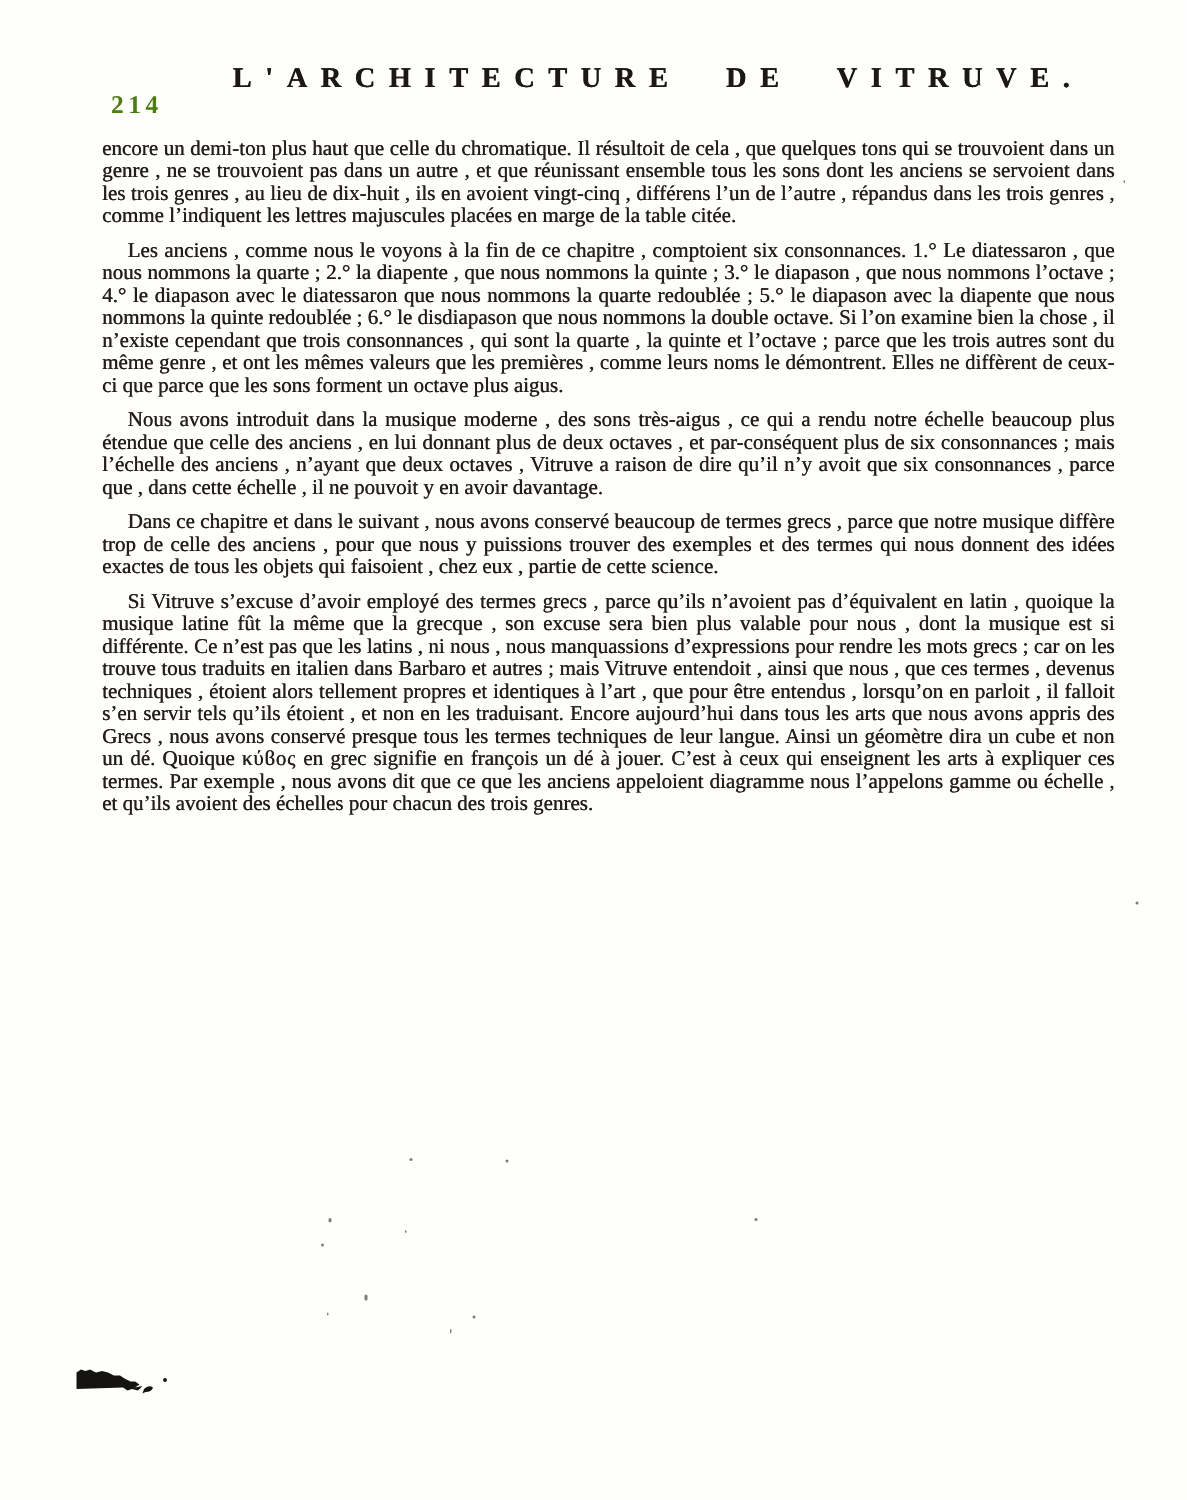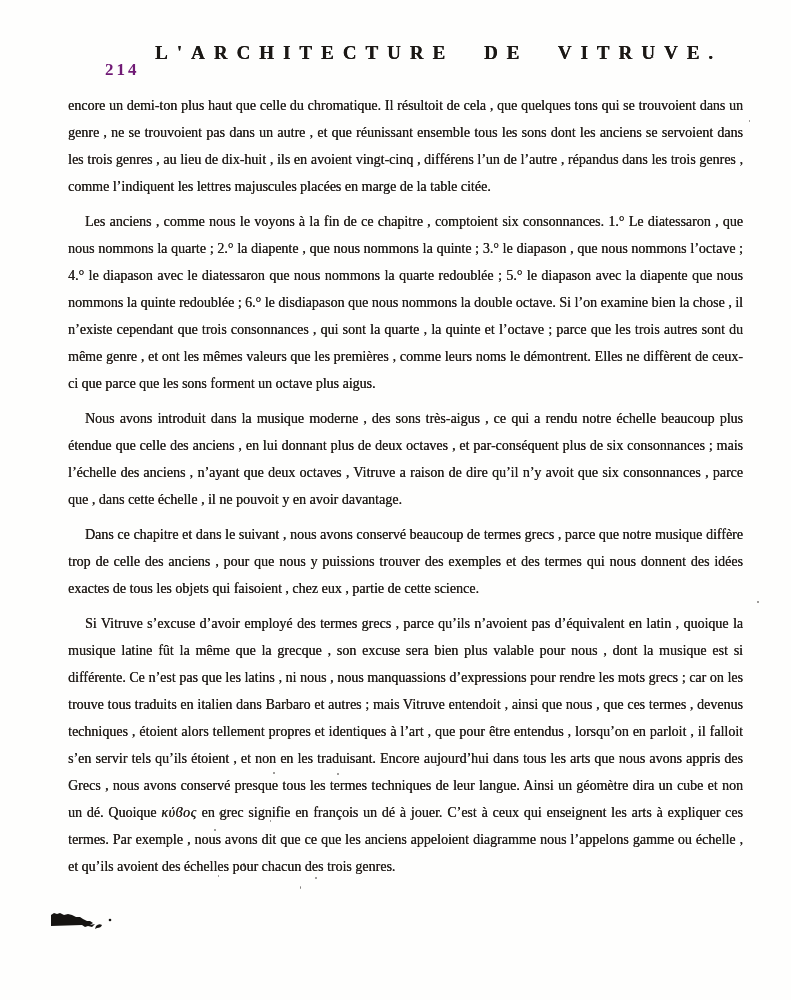--- a/index.html
+++ b/index.html
@@ -22,22 +22,21 @@
     top: 0; left: 0; right: 0;
     height: 90px;
   }
   .page-number {
     position: absolute;
     left: 74px;
     top: 60px;
     font-size: 17px;
     font-weight: bold;
     letter-spacing: 3px;
-    color: #701a75;
-    margin-left: 31px;
+    color: #4d7c0f;
   }
   .running-title {
     position: absolute;
     left: 155px;
     top: 42px;
     margin: 0;
     font-size: 19px;
     font-weight: bold;
     letter-spacing: 9px;
     word-spacing: 16px;
@@ -55,32 +54,32 @@
     color: #2a2622;
   }
   
   .body-text {
     position: absolute;
     top: 92px;
     left: 68px;
     width: 675px;
     text-align: justify;
     font-size: 14px;
-    line-height: 27px;
+    line-height: 15px;
     text-shadow: 0.25px 0 0 currentColor;
     color: #241f1b;
   }
   .body-text p {
     margin: 0 0 8px 0;
   }
   .body-text p.indent {
     text-indent: 17px;
   }
   .it { }
-  .gr { font-style: italic; letter-spacing: 0.5px; }
+  .gr { letter-spacing: 0.5px; }
   
   .ink-smudge {
     position: absolute;
     left: 50px;
     top: 909px;
   }
   .speck {
     position: absolute;
     width: 2px;
     height: 2px;

